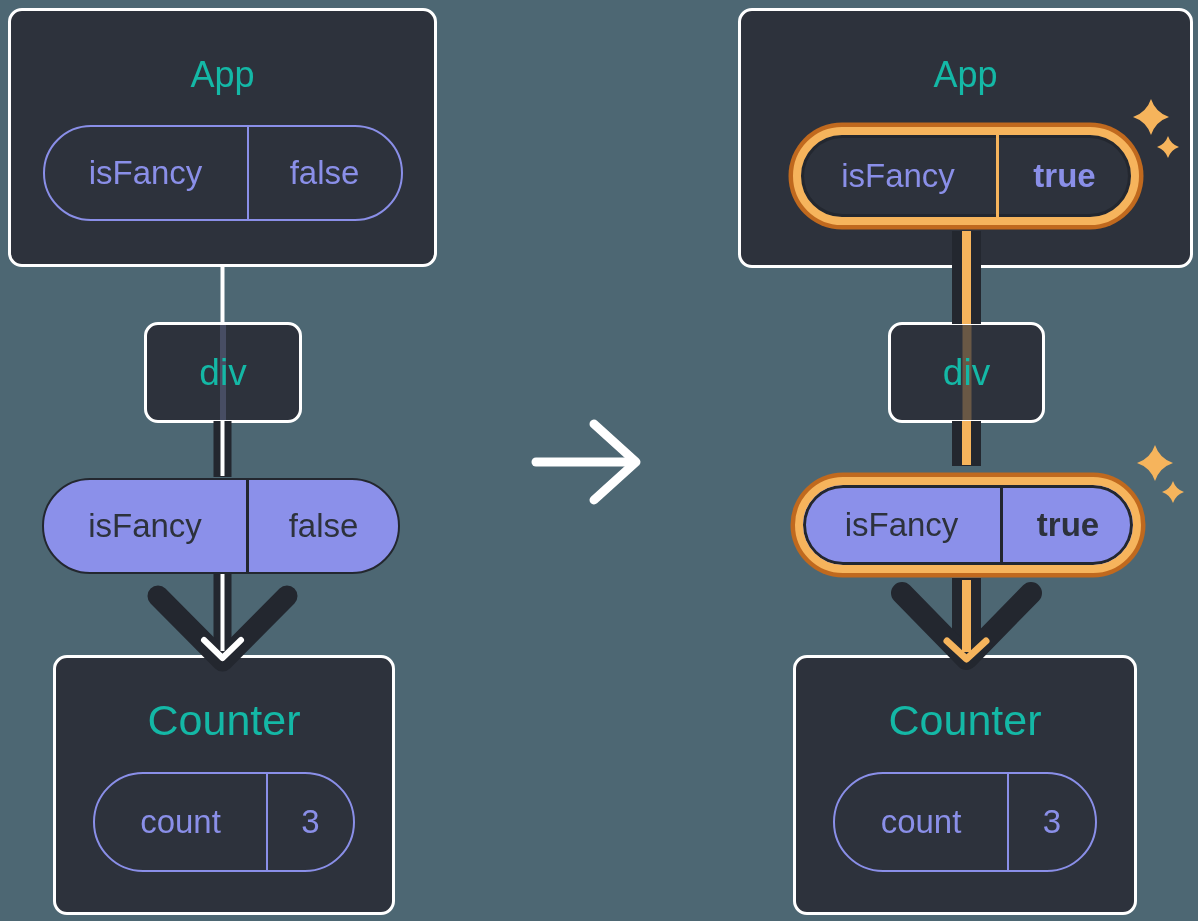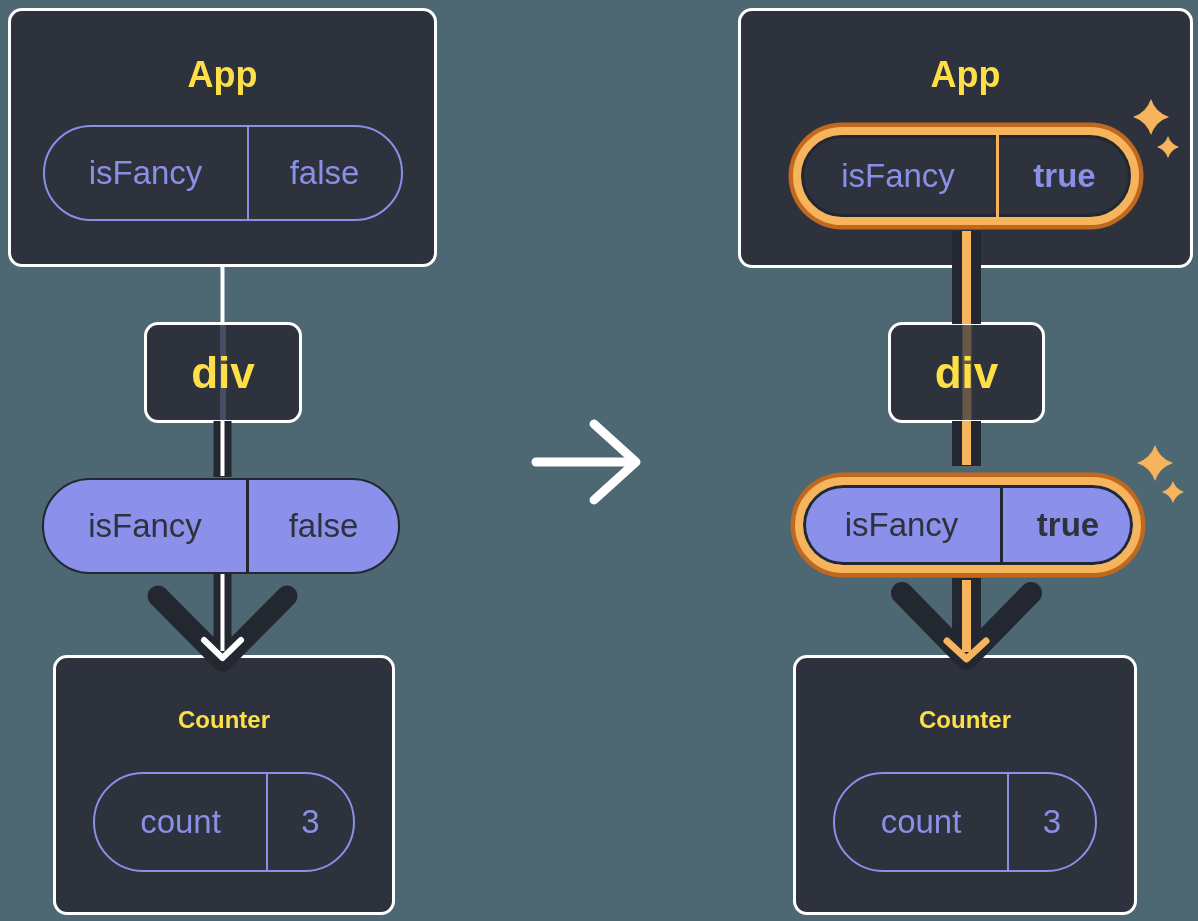--- a/index.html
+++ b/index.html
@@ -6,21 +6,21 @@
   .stage{
     position:relative;width:1198px;height:921px;overflow:hidden;
     background:#4d6773;
     font-family:"Liberation Sans","DejaVu Sans",sans-serif;
   }
   .panel{
     position:absolute;box-sizing:border-box;
     background:#2d323c;border:3px solid #ffffff;border-radius:14px;
     display:flex;flex-direction:column;align-items:center;
   }
-  .panel .title{color:#fde047;font-weight:700;line-height:44px;height:44px;}
+  .panel .title{color:#14b8a6;font-weight:400;line-height:44px;height:44px;}
   
   .pill{
     position:relative;display:flex;box-sizing:border-box;
     border-radius:999px;overflow:hidden;flex:0 0 auto;
   }
   .cell{display:flex;align-items:center;justify-content:center;}
   .cell.val{flex:1;text-align:center;}
   .pill.outline{border:2.5px solid #8a8fe8;color:#8a8fe8;background:transparent;}
   .pill.outline .cell+.cell{border-left:2.5px solid #8a8fe8;}
   .pill.solid{border:2.5px solid #23272f;background:#8b90ea;color:#2d323c;}
@@ -33,28 +33,28 @@
   .pill.fancy-dark .cell+.cell{border-left:3px solid #f6b45c;}
   .pill.fancy-solid{background:#8b90ea;color:#2d323c;}
   .pill.fancy-solid .cell+.cell{border-left:3px solid #23272f;}
   .bold{font-weight:700;}
   
   #l-app{left:8px;top:8px;width:429px;height:259px;padding-top:42px;gap:28px;}
   #l-app .title,#r-app .title{font-size:36px;}
   #l-app-pill{width:360px;height:96px;font-size:33px;}
   #l-app-pill .name{width:202px;}
   #l-div{left:144px;top:322px;width:158px;height:101px;justify-content:center;}
-  .divnode .title{font-size:44px;position:relative;}
+  .divnode .title{font-size:37px;position:relative;}
   .ghost{position:absolute;top:0;bottom:0;left:50%;transform:translateX(-50%);}
   #l-div .ghost{width:6px;background:rgba(140,146,200,0.28);}
   #r-div .ghost{width:9px;background:rgba(246,180,92,0.30);}
   #l-prop{position:absolute;left:42px;top:478px;width:358px;height:96px;font-size:33px;}
   #l-prop .name{width:202px;}
   #l-counter{left:53px;top:655px;width:342px;height:260px;padding-top:40px;gap:30px;}
-  .counter .title{font-size:24px;}
+  .counter .title{font-size:43px;}
   #l-count-pill{width:262px;height:100px;font-size:33px;}
   #l-count-pill .name{width:171px;}
   #r-app{left:738px;top:8px;width:455px;height:260px;padding-top:42px;gap:30px;}
   #r-app-pill{width:346px;height:98px;font-size:33px;}
   #r-app-pill .name{width:195px;}
   #r-div{left:888px;top:322px;width:157px;height:101px;justify-content:center;}
   #r-prop{position:absolute;left:795px;top:477px;width:346px;height:96px;font-size:33px;}
   #r-prop .name{width:197px;}
   #r-counter{left:793px;top:655px;width:344px;height:260px;padding-top:40px;gap:30px;}
   #r-count-pill{width:264px;height:100px;font-size:33px;}

